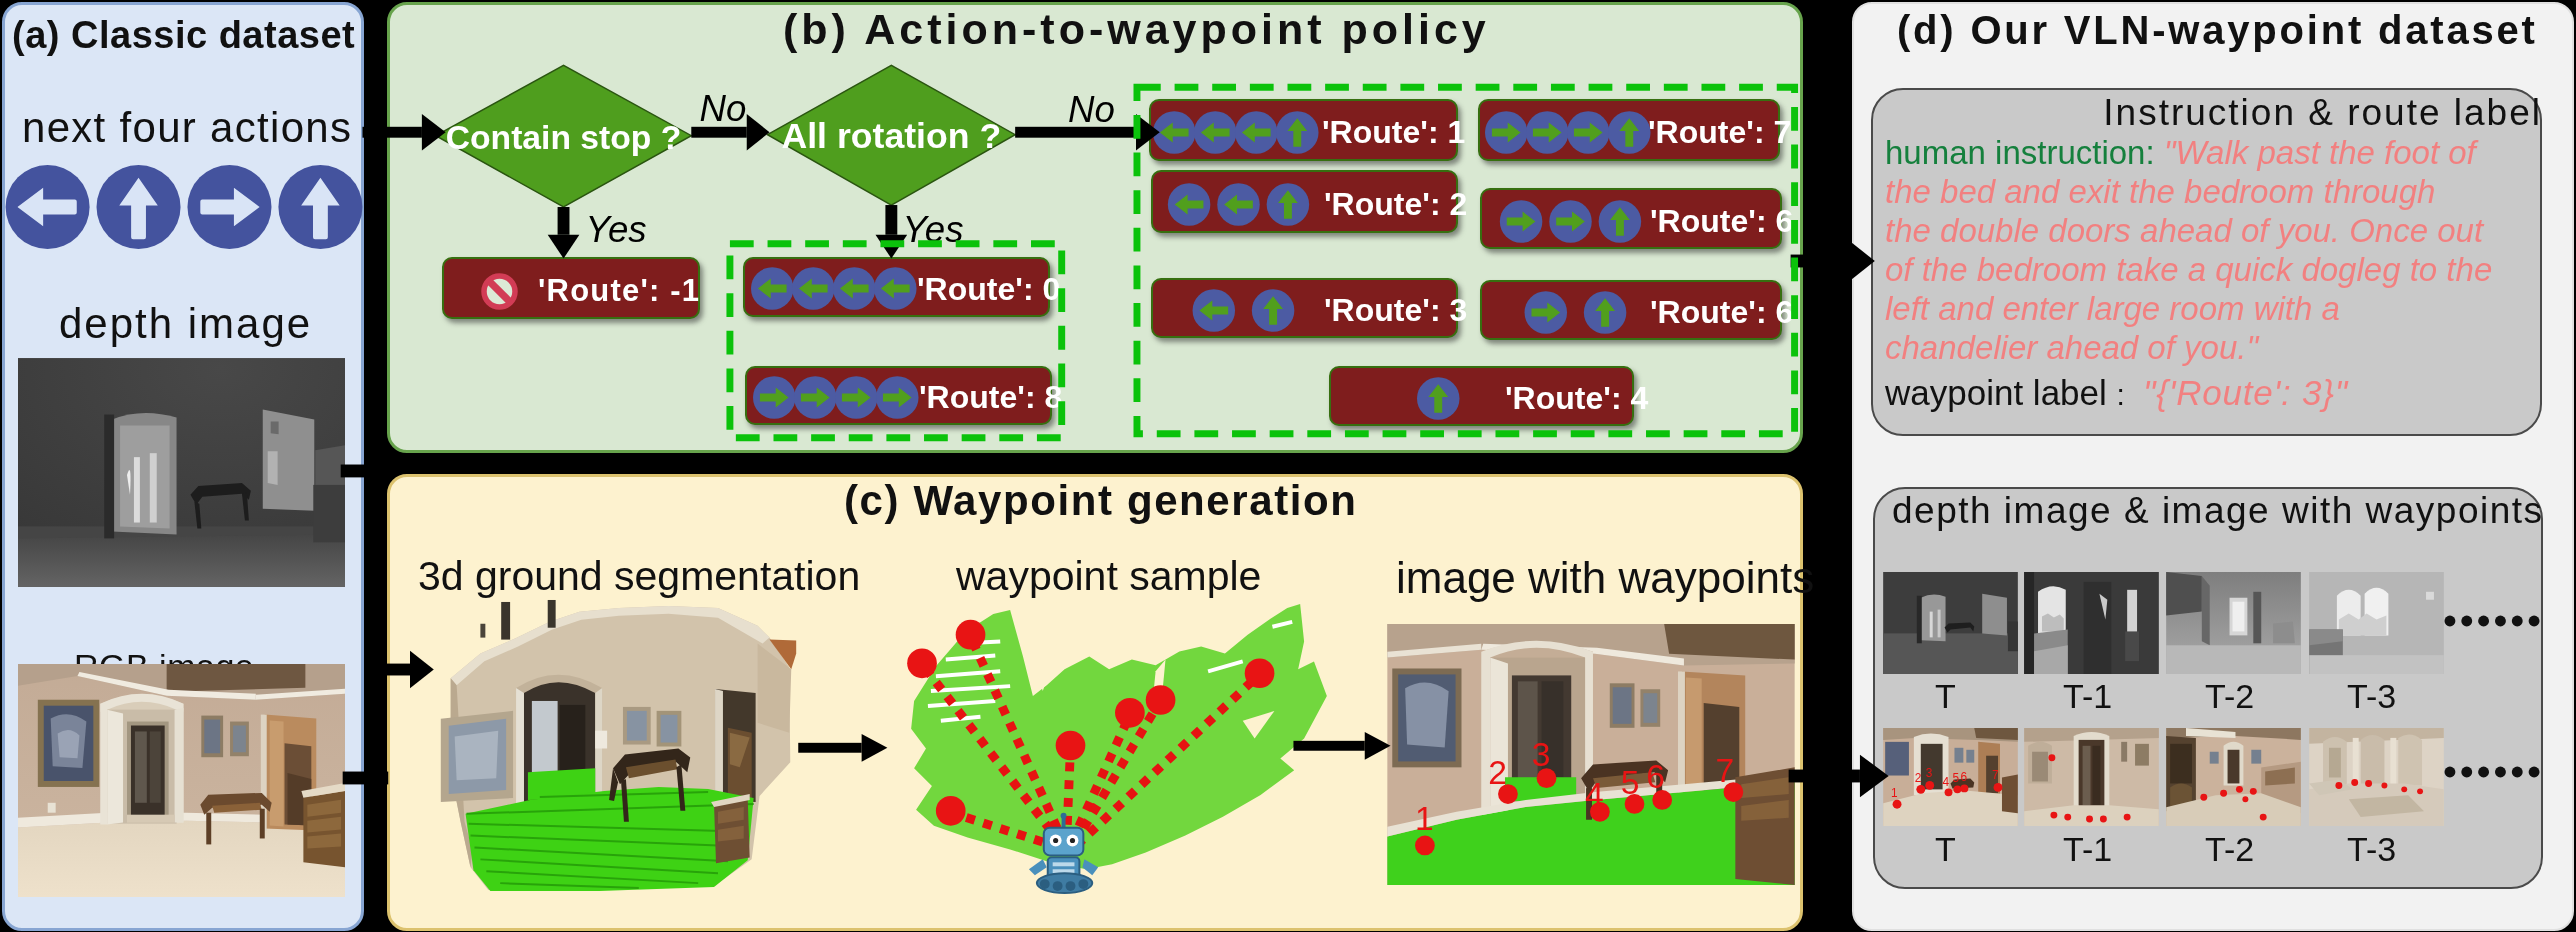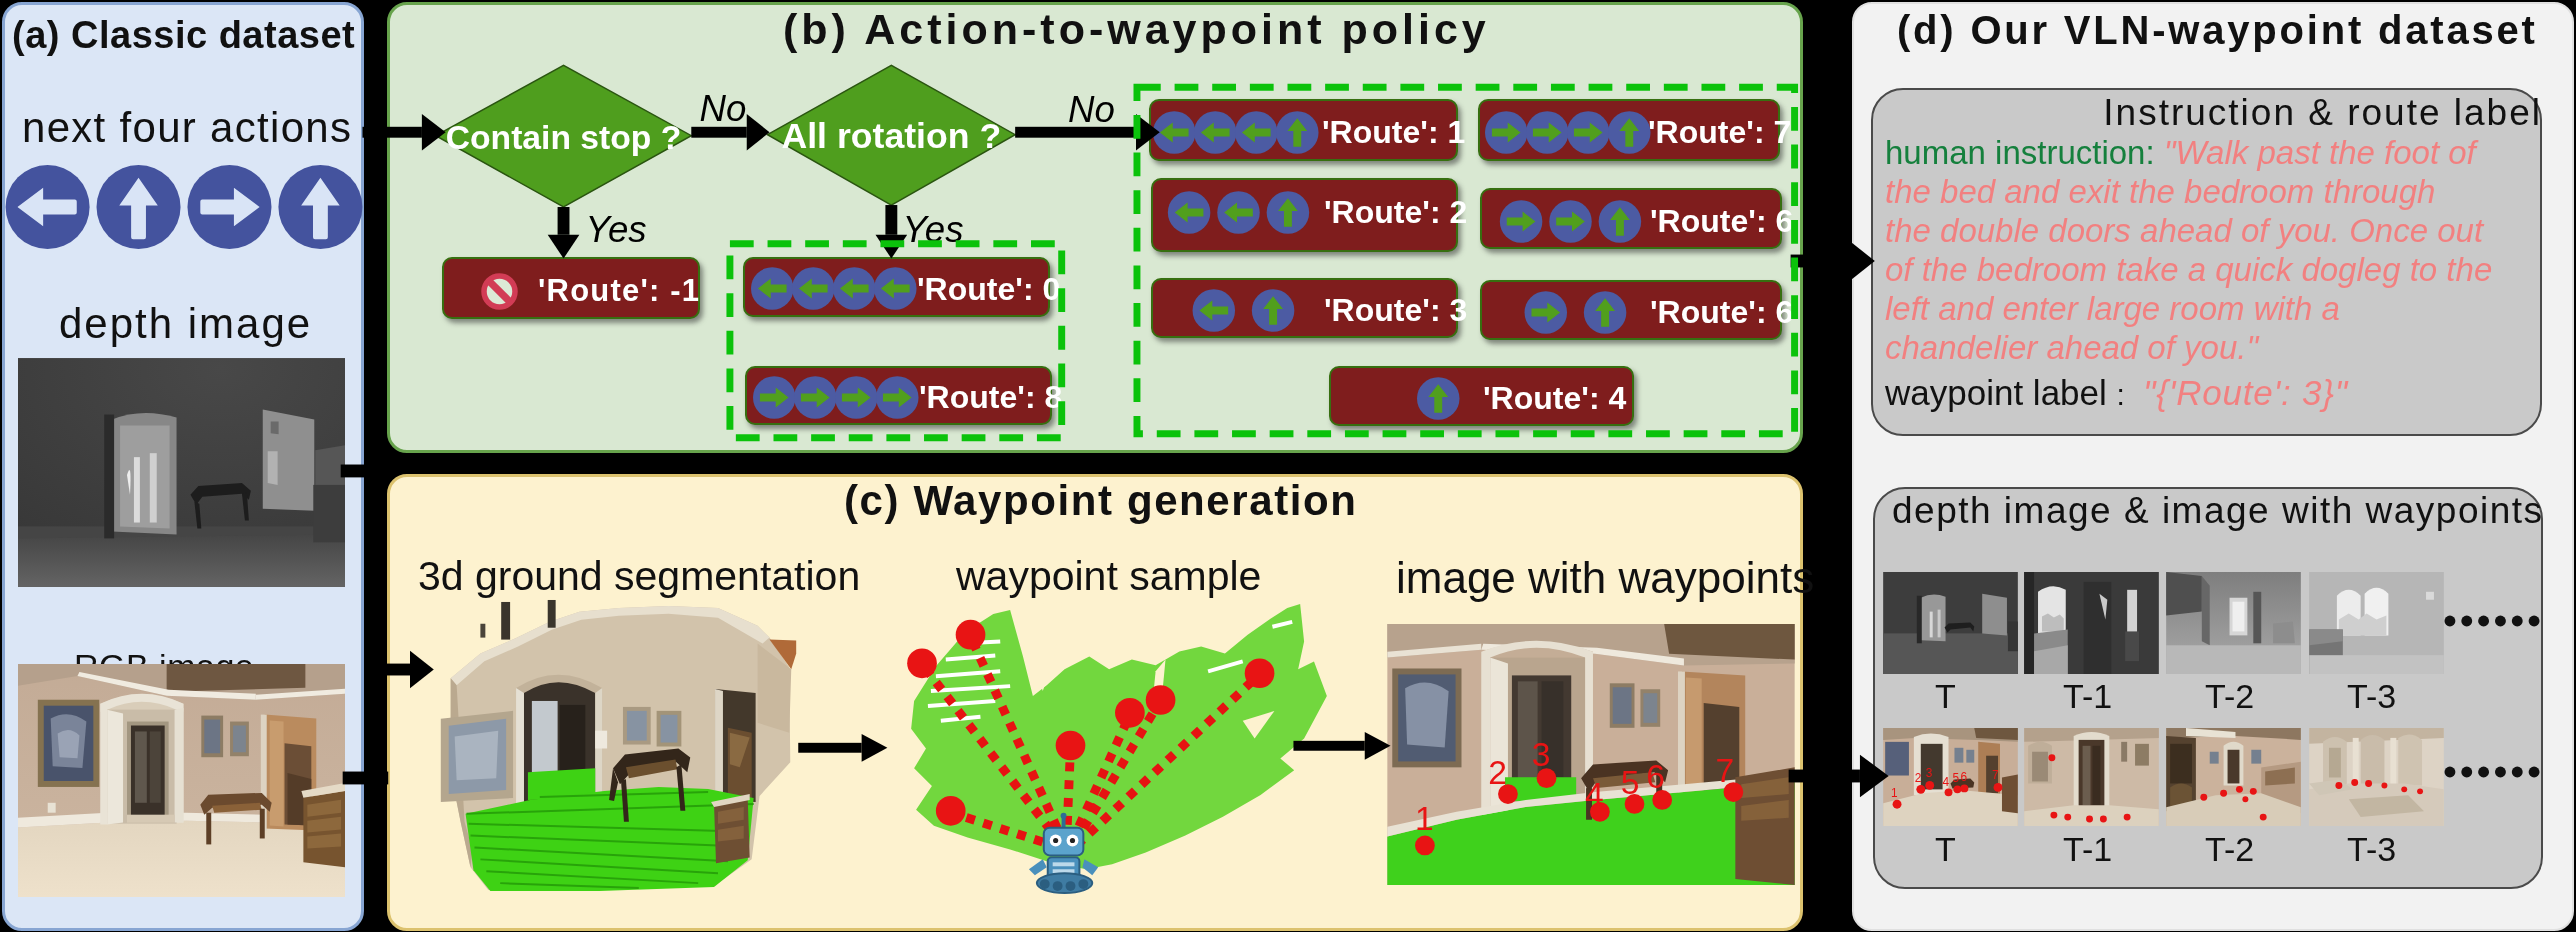--- a/index.html
+++ b/index.html
@@ -195,21 +195,21 @@
     <svg class="abs" style="left:5px;top:10px;" width="168" height="43" viewBox="0 0 170 43">
         <g id="gr7">
           <use href="#icoR" x="0"></use>
           <use href="#icoR" x="41.5"></use>
           <use href="#icoR" x="83"></use>
           <use href="#icoU" x="124.5"></use>
         </g>
       </svg>
     <div class="rtext" style="left:168px;top:13px;">'Route': 7</div>
   </div>
-  <div class="rbox" style="left:1151px;top:178px;width:307px;height:74px;">
+  <div class="rbox" style="left:1151px;top:170px;width:307px;height:63px;">
     <svg class="abs" style="left:2px;top:11px;" width="168" height="43" viewBox="0 0 170 43">
         <g id="gr2">
           <use href="#icoL" x="13"></use>
           <use href="#icoL" x="63"></use>
           <use href="#icoU" x="113"></use>
         </g>
       </svg>
     <div class="rtext" style="left:171px;top:14px;">'Route': 2</div>
   </div>
   <div class="rbox" style="left:1480px;top:188px;width:302px;height:61px;">
@@ -239,21 +239,21 @@
         </g>
       </svg>
     <div class="rtext" style="left:168px;top:12px;">'Route': 6</div>
   </div>
   <div class="rbox" style="left:1329px;top:366px;width:305px;height:60px;">
     <svg class="abs" style="left:2px;top:9px;" width="168" height="43" viewBox="0 0 170 43">
         <g id="gr4">
           <use href="#icoU" x="85"></use>
         </g>
       </svg>
-    <div class="rtext" style="left:152px;top:12px;">'Route': 4</div>
+    <div class="rtext" style="left:174px;top:12px;">'Route': 4</div>
   </div>
 
   <div class="ptitle" style="left:844px;top:477px;font-size:42px;letter-spacing:1.6px;">(c) Waypoint generation</div>
   <div class="lbl" style="left:418px;top:553px;font-size:41px;">3d ground segmentation</div>
   <div class="lbl" style="left:956px;top:553px;font-size:41px;">waypoint sample</div>
   <div class="lbl" style="left:1396px;top:553px;font-size:44px;">image with waypoints</div>
 
   <svg class="abs" style="left:421px;top:594px;" width="396" height="307" viewBox="0 0 400 310" id="seg3d">
     <polygon points="30,85 60,60 95,45 130,28 160,18 200,14 250,12 300,14 340,32 352,44 372,74 373,170 342,204 334,268 296,295 180,299 68,299 50,276 40,230 30,180" fill="#d2c3ab"></polygon>
     <polygon points="30,85 60,60 95,45 130,28 160,18 200,14 250,12 300,14 340,32 352,44 345,50 300,24 250,20 200,22 162,26 132,36 98,53 64,68 36,92" fill="#e7dfce"></polygon>

